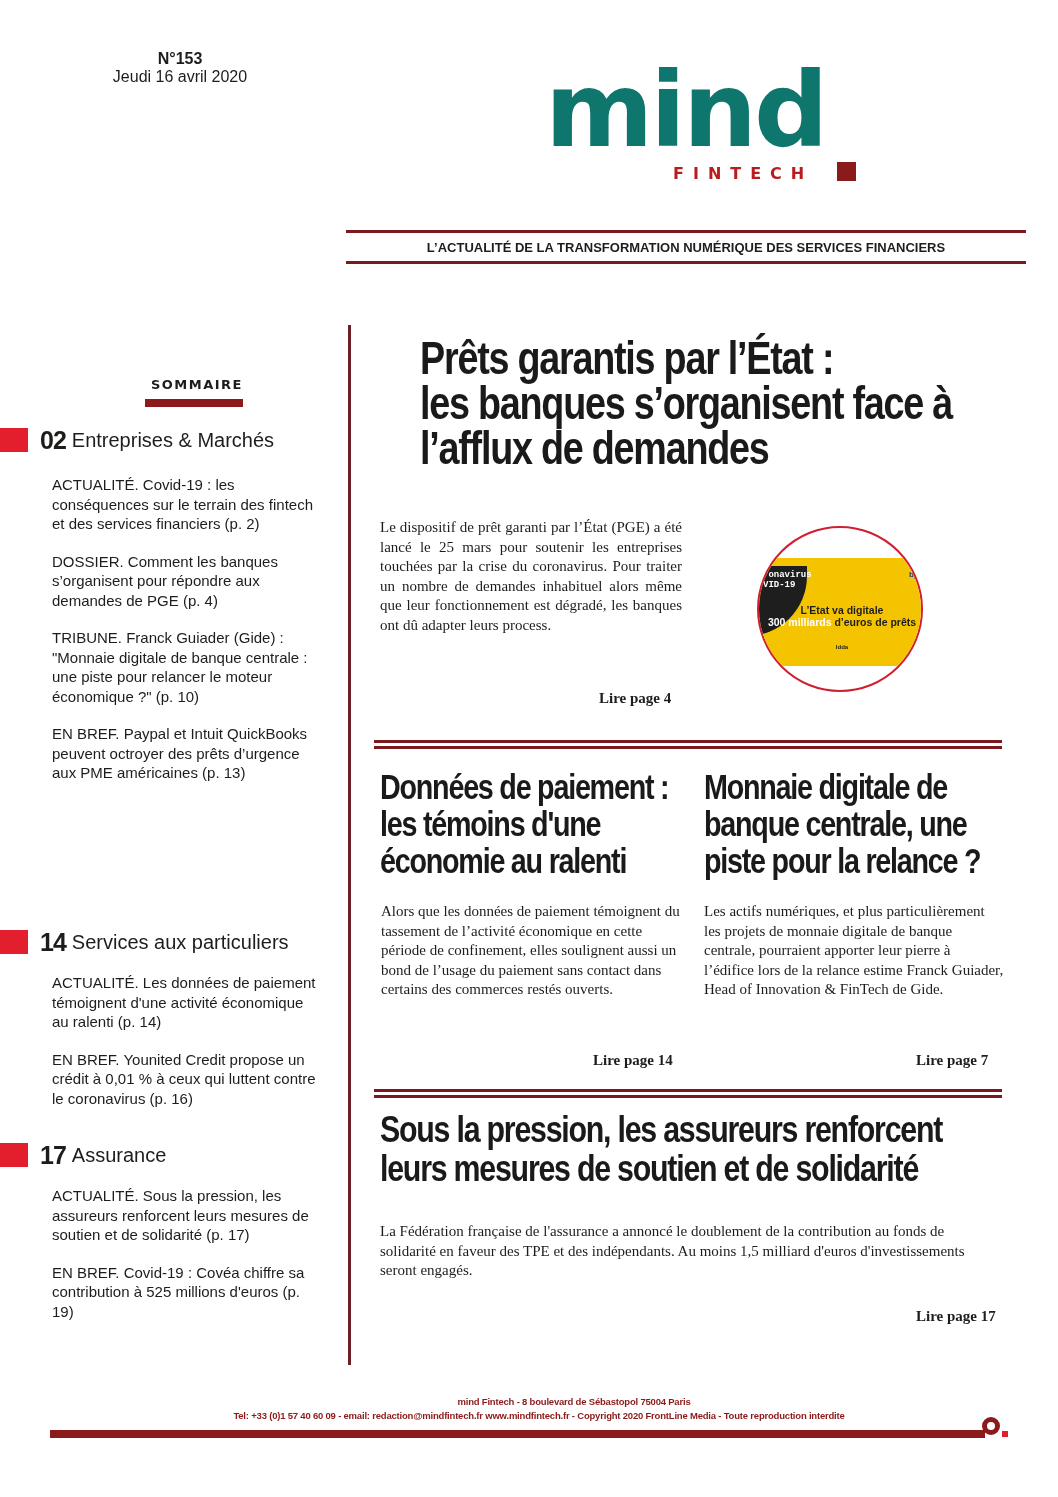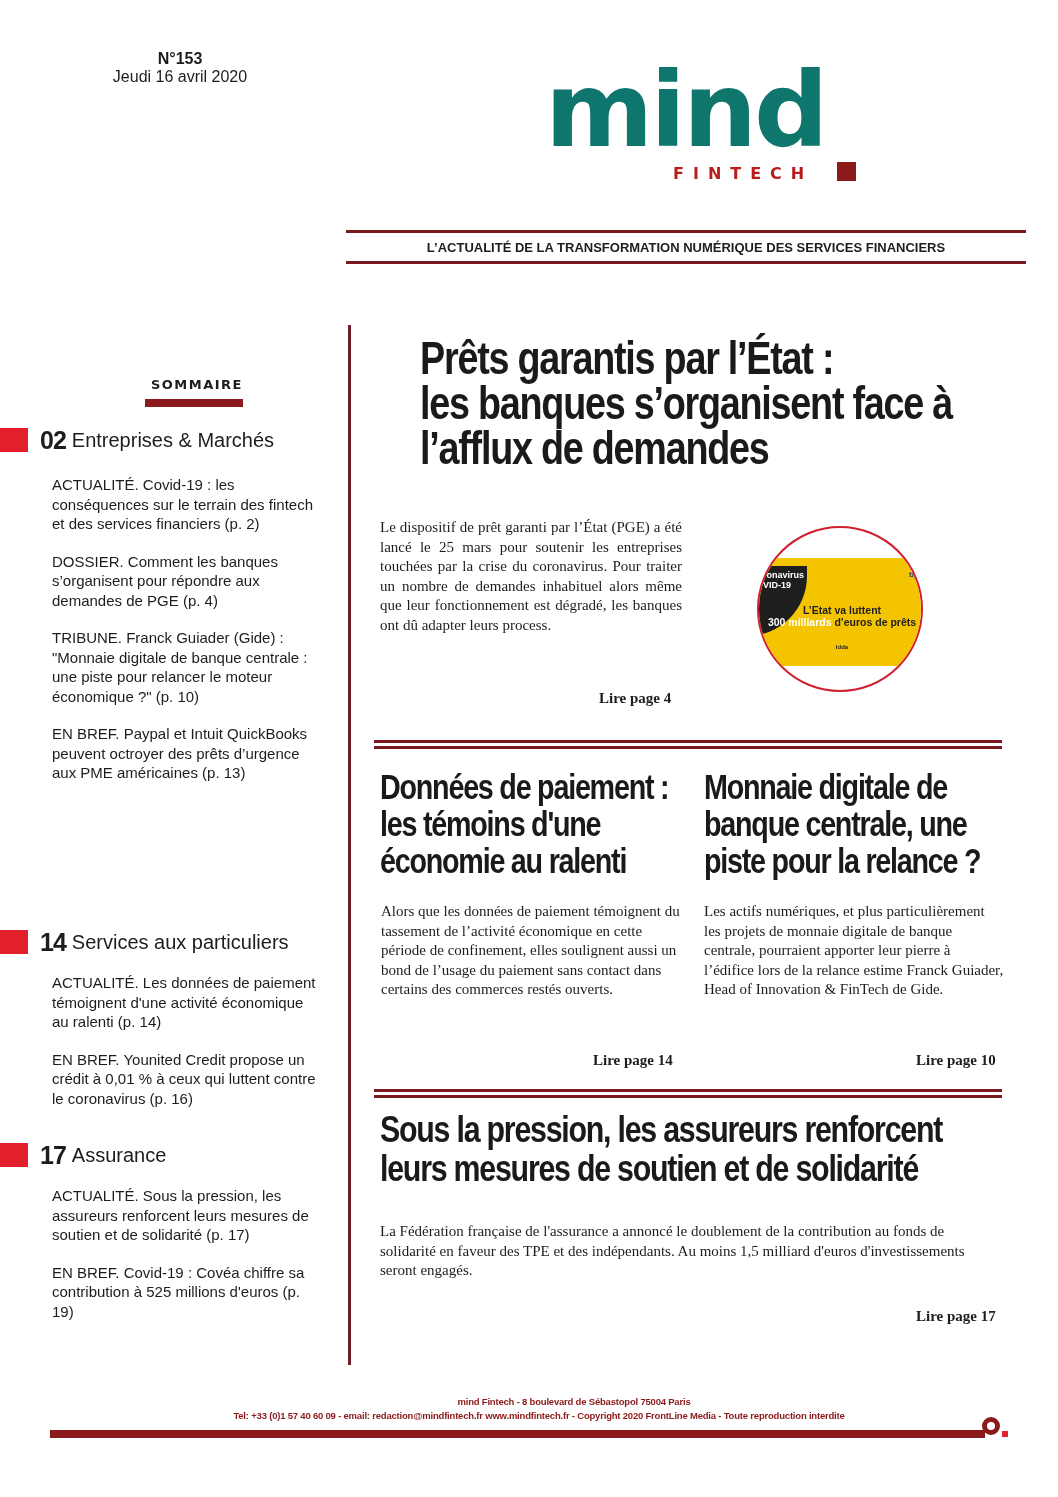--- a/index.html
+++ b/index.html
@@ -35,21 +35,21 @@
   .headline { font-family: "Liberation Sans", sans-serif; font-weight: bold; color: #1a1a1a; letter-spacing: -1.5px; transform: scaleX(0.82); transform-origin: left top; white-space: nowrap; }
   .lead .headline { font-size: 46px; line-height: 45px; }
 
   .body-serif { font-family: "Liberation Serif", serif; font-size: 15px; line-height: 19.5px; color: #1d1d1b; }
   .lead-body { position: absolute; left: 380px; top: 518px; width: 302px; text-align: justify; }
   .readmore { font-family: "Liberation Serif", serif; font-weight: bold; font-size: 15px; color: #1d1d1b; position: absolute; }
 
   .circle-img { position: absolute; left: 757px; top: 526px; width: 166px; height: 166px; border-radius: 50%; border: 2px solid #d02030; overflow: hidden; background: #ffffff; }
   .circle-inner { position: absolute; left: 0; top: 30px; width: 166px; height: 108px; background: #f5c400; }
   .circle-dark { position: absolute; left: -30px; top: 8px; width: 78px; height: 70px; background: #1e1e1e; border-radius: 0 0 60px 0; }
-  .circle-t1 { position: absolute; left: 4px; top: 12px; font-family: Liberation Sans, sans-serif; font-weight: bold; font-size: 9px; line-height: 10px; color: #fff; }
+  .circle-t1 { position: absolute; left: 4px; top: 12px; font-family: Liberation Mono, monospace; font-weight: bold; font-size: 9px; line-height: 10px; color: #fff; }
   .circle-bpi { position: absolute; right: 4px; top: 12px; font-family: "Liberation Sans", sans-serif; font-weight: bold; font-size: 8px; color: #1f3f7a; }
   .circle-main { position: absolute; left: 0; width: 166px; top: 46px; text-align: center; font-family: "Liberation Sans", sans-serif; font-weight: bold; font-size: 10.5px; line-height: 12px; color: #1e1e1e; }
   .circle-main .hl { color: #ffffff; }
   .circle-foot { position: absolute; left: 0; width: 166px; top: 86px; text-align: center; font-size: 6px; font-weight: bold; color: #1e1e1e; font-family: "Liberation Sans", sans-serif; }
 
   .dbl-rule { position: absolute; left: 374px; width: 628px; height: 9px; border-top: 3px solid #7a1a1f; border-bottom: 3px solid #7a1a1f; }
 
   .col { position: absolute; top: 768px; width: 310px; }
   .col .headline { font-size: 35px; line-height: 37px; }
   .col-body { position: absolute; top: 902px; width: 300px; }
@@ -131,21 +131,21 @@
 
 <div class="circle-img">
   <div class="circle-inner">
     <div class="circle-dark"></div>
     <div class="circle-t1">
       <div>ronavirus</div>
       <div>VID-19</div>
     </div>
     <div class="circle-bpi">bpi</div>
     <div class="circle-main">
-      <div>L’Etat va luttent</div>
+      <div>L’Etat va digitale</div>
       <div><span class="hl">300 milliards</span><span> d’euros de prêts</span></div>
     </div>
     <div class="circle-foot">ldda</div>
   </div>
 </div>
 
 <div class="dbl-rule" style="top:740px;"></div>
 
 <div class="col" style="left:380px;">
   <div class="headline">Données de paiement :</div>
@@ -154,21 +154,21 @@
 </div>
 <div class="col-body body-serif" style="left:381px;">Alors que les données de paiement témoignent du tassement de l’activité économique en cette période de confinement, elles soulignent aussi un bond de l’usage du paiement sans contact dans certains des commerces restés ouverts.</div>
 <div class="readmore" style="left:593px; top:1052px;">Lire page 14</div>
 
 <div class="col" style="left:704px;">
   <div class="headline">Monnaie digitale de</div>
   <div class="headline">banque centrale, une</div>
   <div class="headline">piste pour la relance ?</div>
 </div>
 <div class="col-body body-serif" style="left:704px;">Les actifs numériques, et plus particulièrement les projets de monnaie digitale de banque centrale, pourraient apporter leur pierre à l’édifice lors de la relance estime Franck Guiader, Head of Innovation &amp; FinTech de Gide.</div>
-<div class="readmore" style="left:916px; top:1052px;">Lire page 10</div>
+<div class="readmore" style="left:916px; top:1052px;">Lire page 7</div>
 
 <div class="dbl-rule" style="top:1089px;"></div>
 
 <div class="bottom-art">
   <div class="headline">Sous la pression, les assureurs renforcent</div>
   <div class="headline">leurs mesures de soutien et de solidarité</div>
 </div>
 <div class="bottom-body body-serif">La Fédération française de l'assurance a annoncé le doublement de la contribution au fonds de solidarité en faveur des TPE et des indépendants. Au moins 1,5 milliard d'euros d'investissements seront engagés.</div>
 <div class="readmore" style="left:916px; top:1308px;">Lire page 17</div>
 

